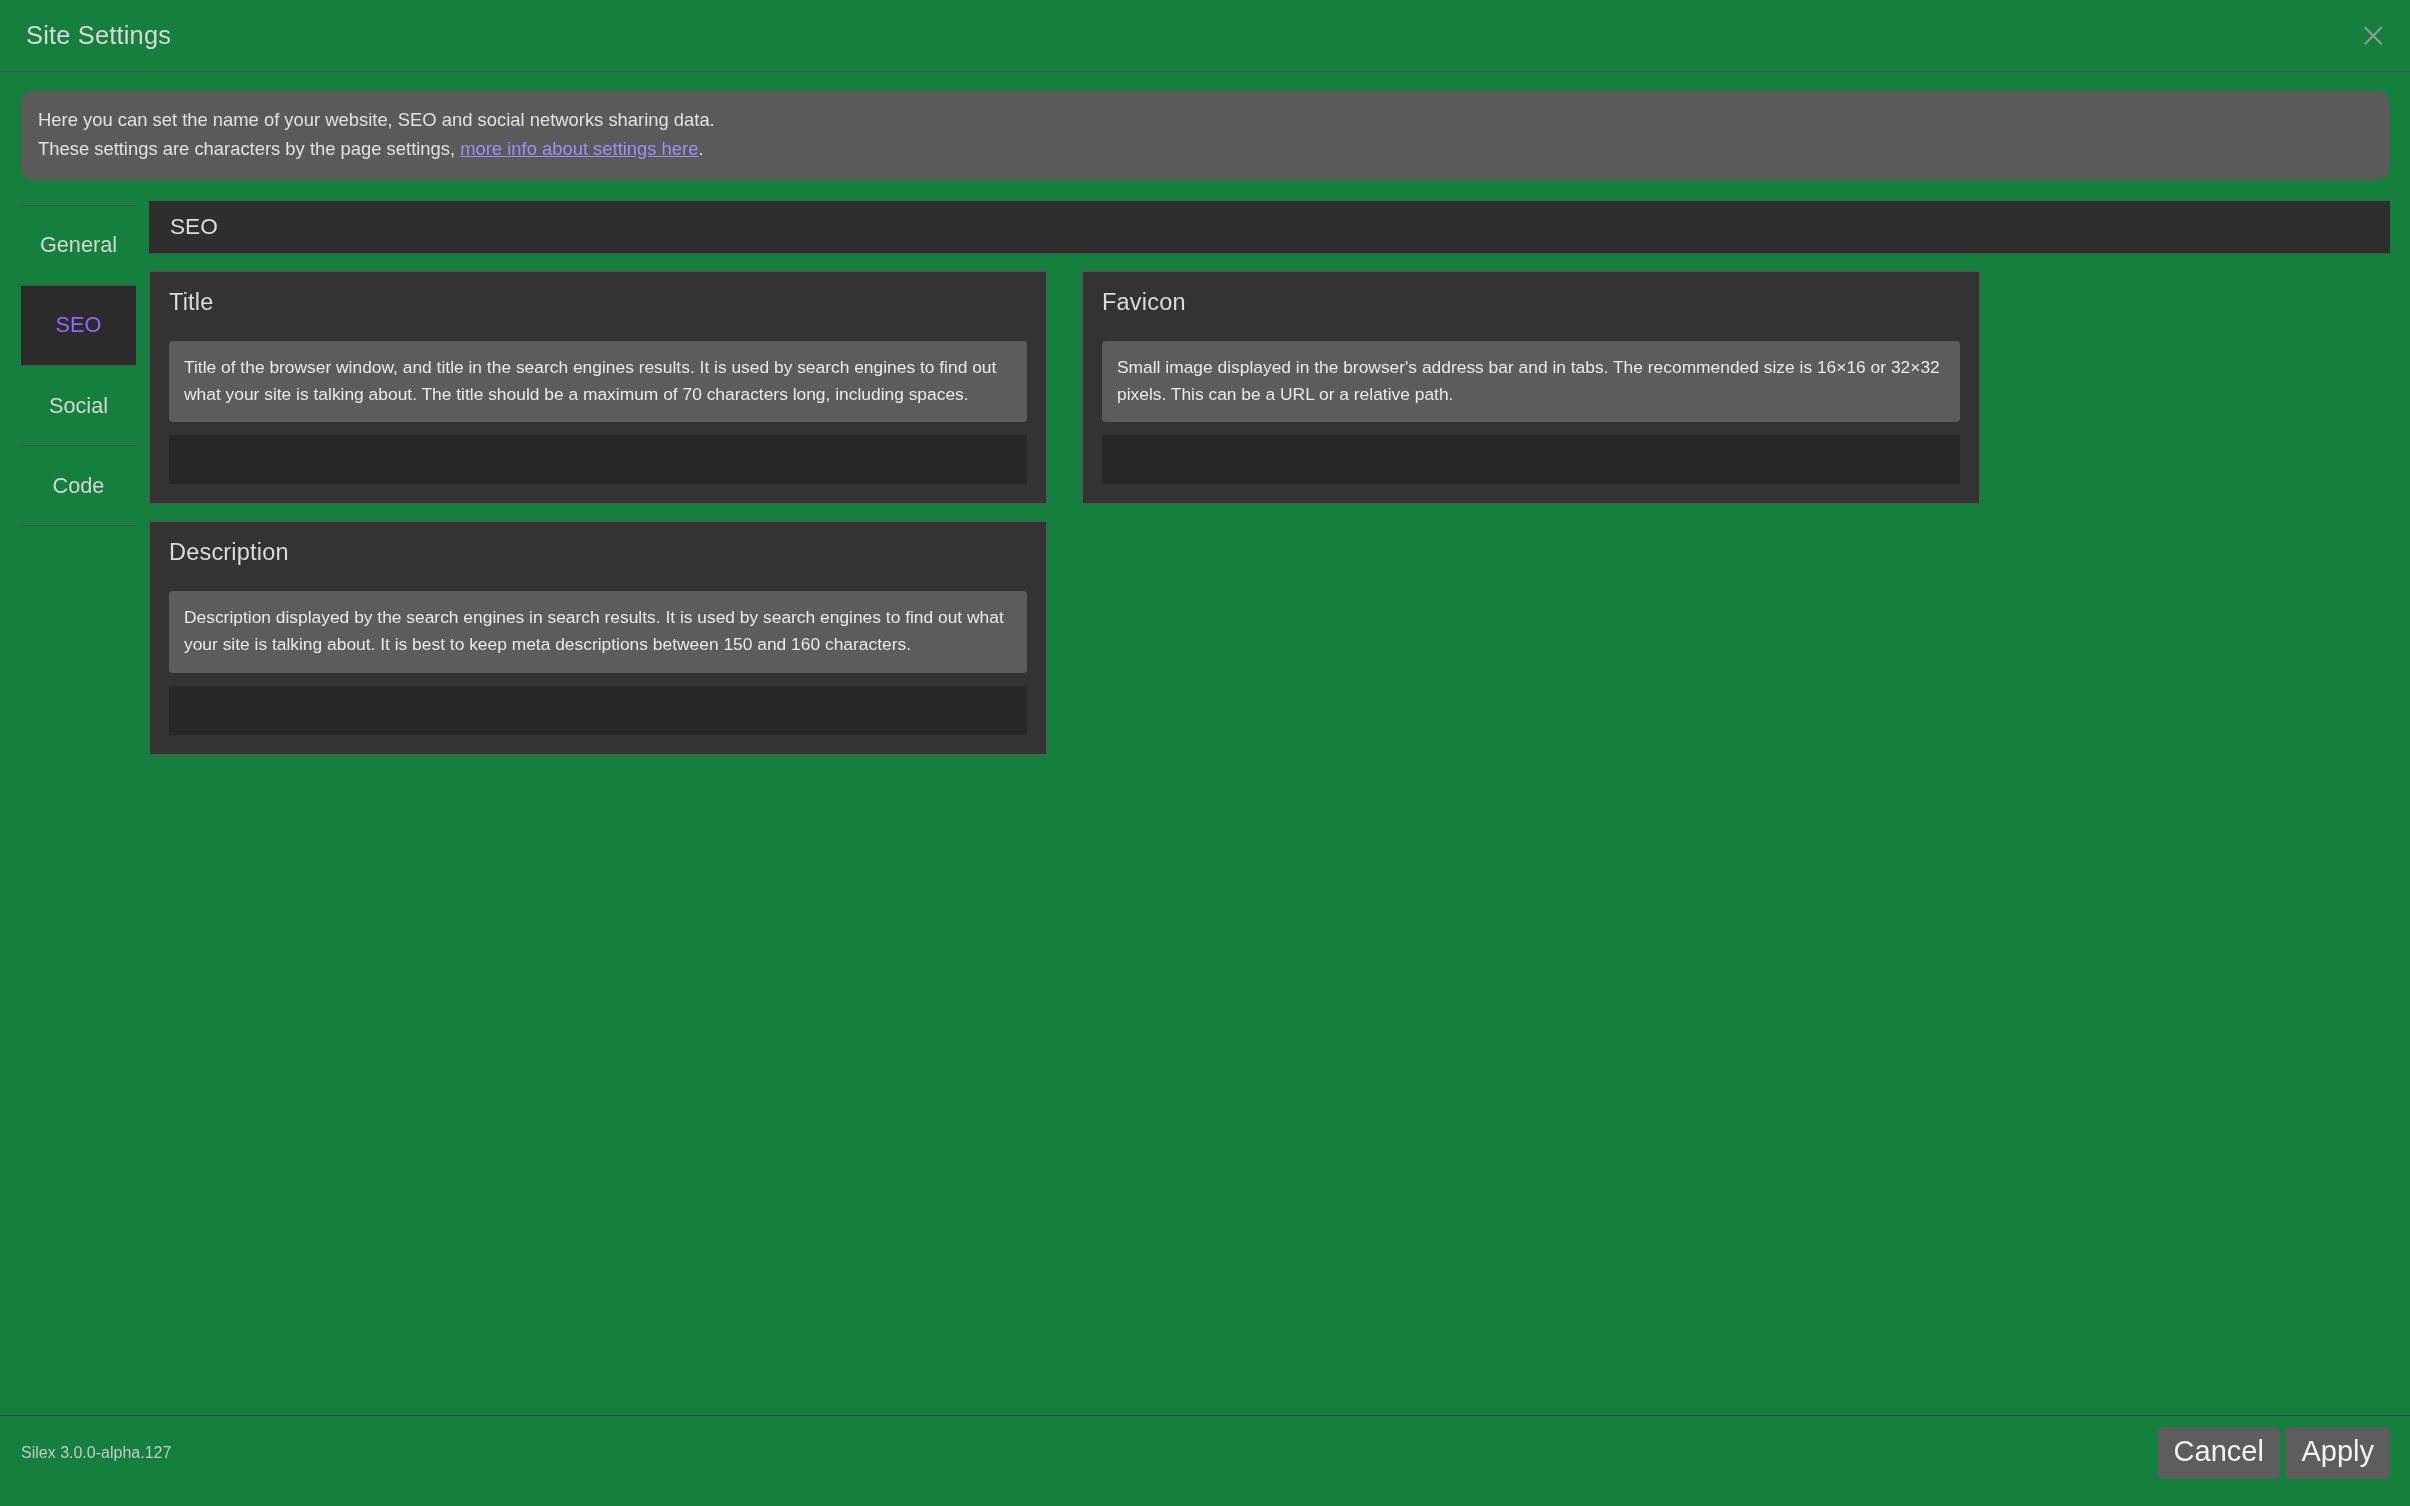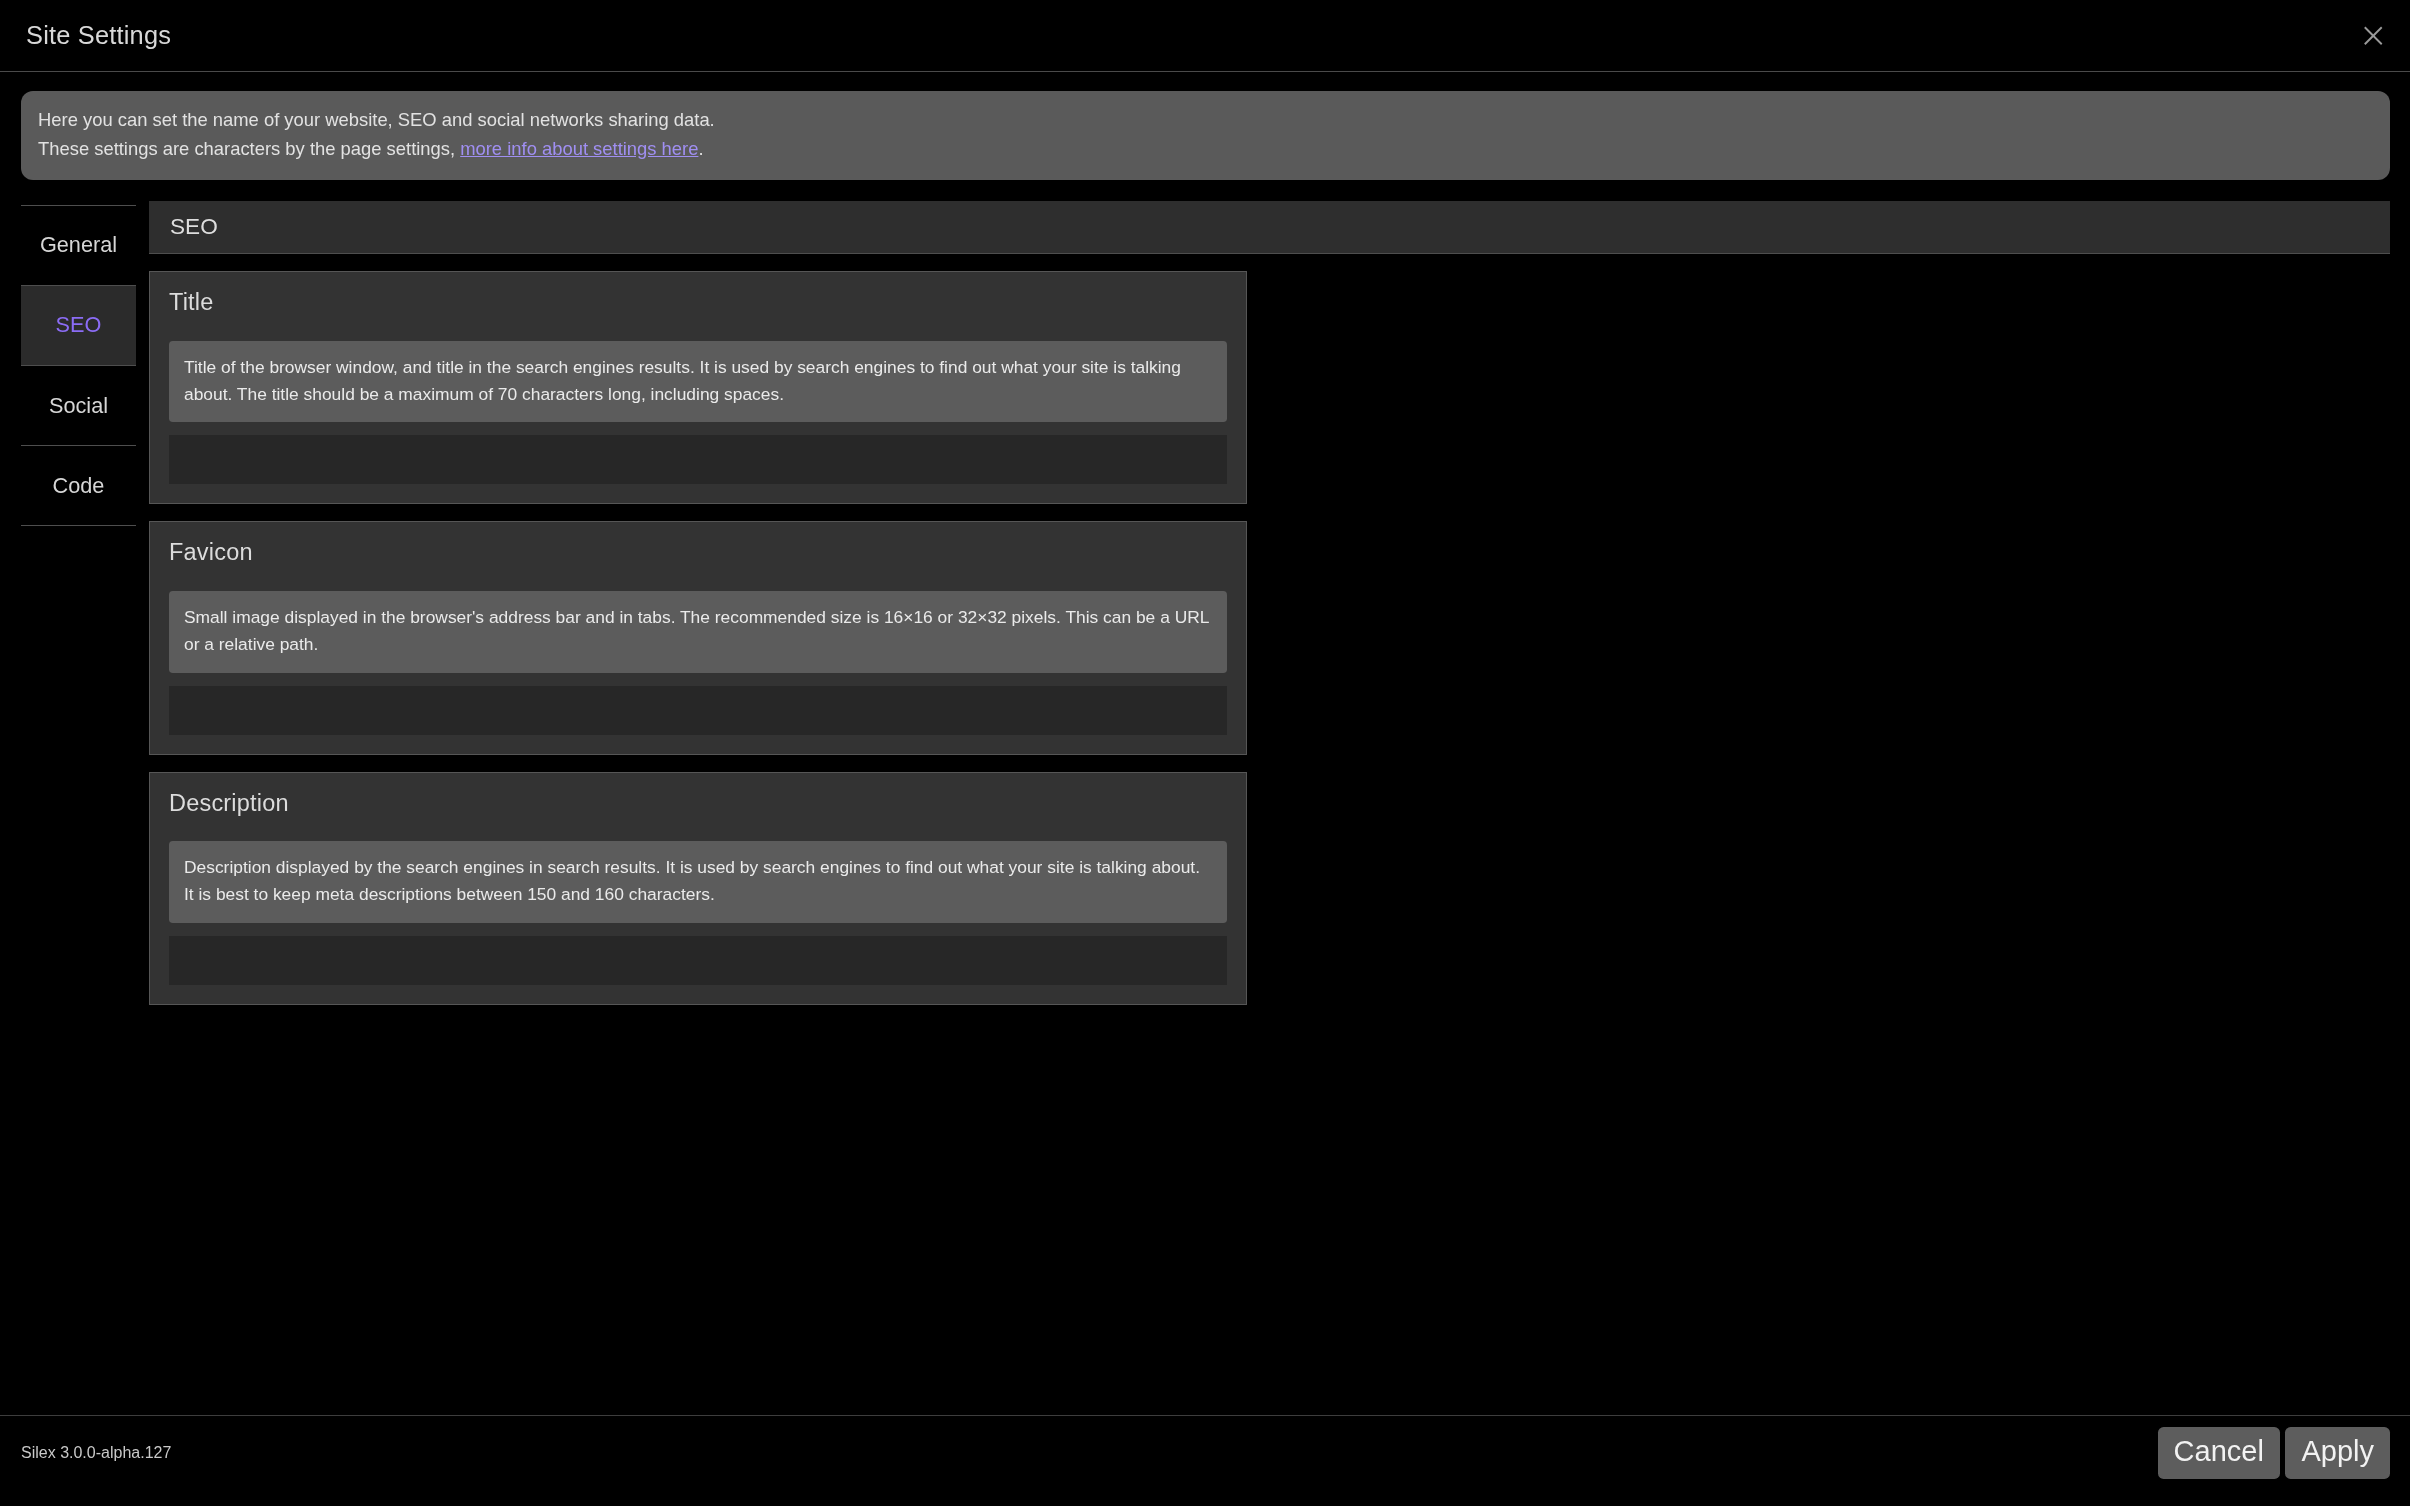--- a/index.html
+++ b/index.html
@@ -9,21 +9,21 @@
     height: 1507px;
     background: #333333;
     font-family: "Liberation Sans", sans-serif;
     overflow: hidden;
   }
 
   .dialog {
     position: relative;
     width: 2411px;
     height: 1507px;
-    background: #000000;
+    background: #15803d;
     display: flex;
     flex-direction: column;
   }
 
   
   .titlebar {
     position: relative;
     height: 72px;
     flex: 0 0 72px;
     border-bottom: 0.9px solid #4a4a4a;
@@ -120,21 +120,21 @@
   .fieldset-grid {
     display: flex;
     flex-wrap: wrap;
     gap: 0;
     padding-top: 17px;
   }
   .fieldset {
     border: 0.9px solid #565656;
     background: #333333;
     padding: 17px 19px 19px 19px;
-    width: 1098px;
+    width: 898px;
     margin: 0 35px 17px 0;
   }
   .fieldset-legend {
     font-size: 23.5px;
     color: #dcdcdc;
     margin-bottom: 24.5px;
     letter-spacing: 0.2px;
   }
   .help {
     background: #5c5c5c;

